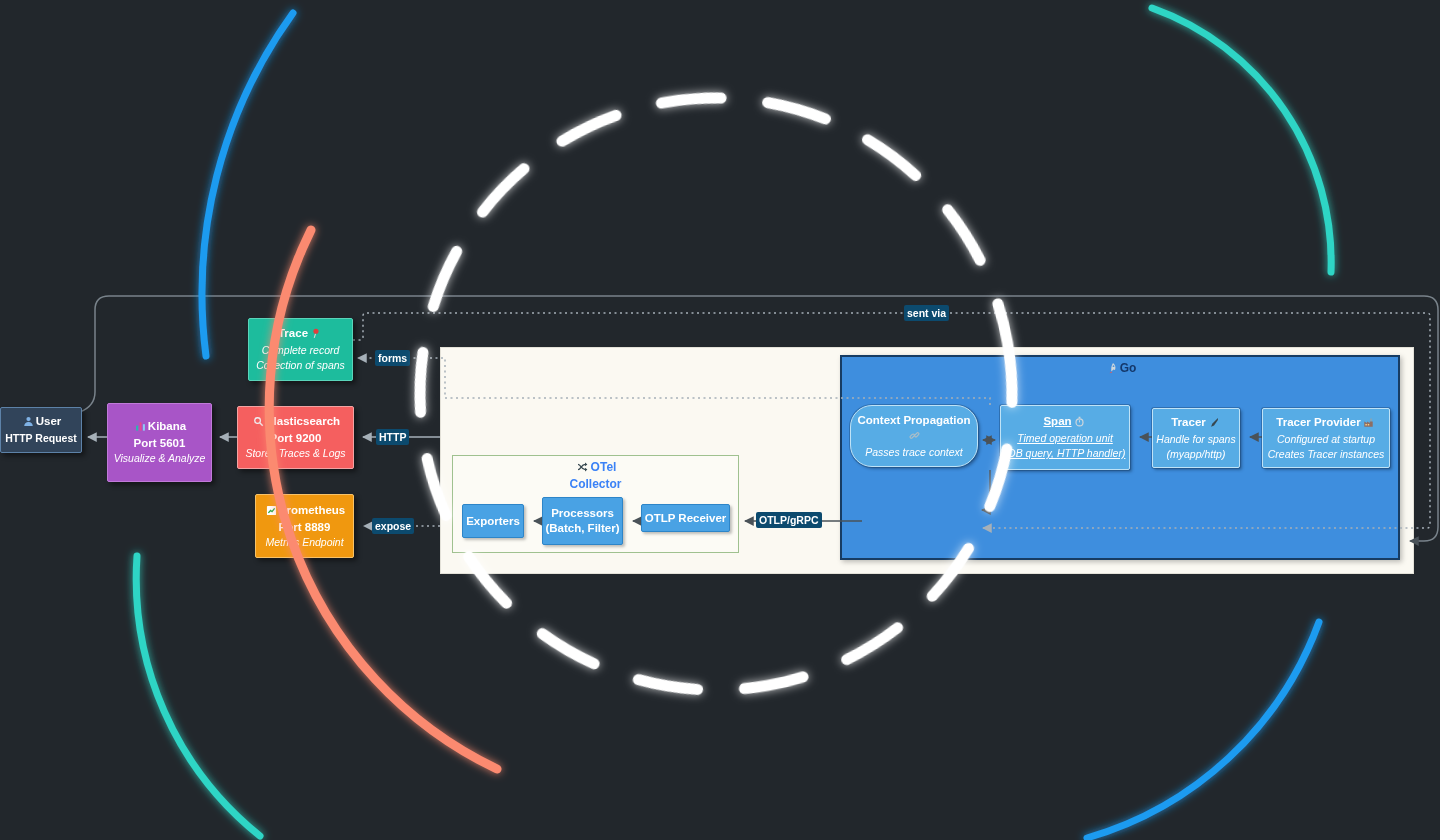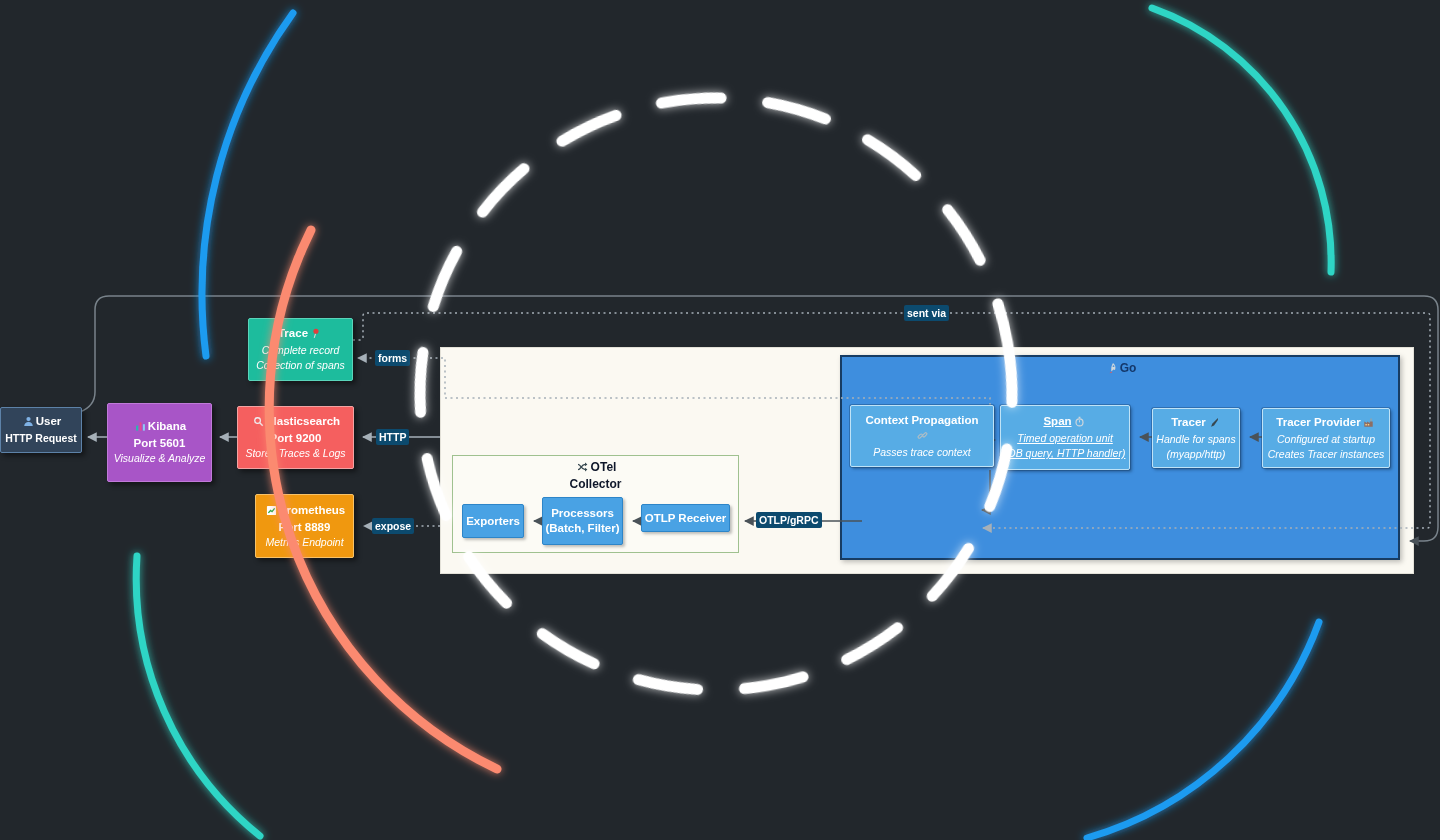--- a/index.html
+++ b/index.html
@@ -7,21 +7,21 @@
           font-family:"Liberation Sans","DejaVu Sans",sans-serif;}
   .layer{position:absolute;left:0;top:0;}
   
   .whitebox{position:absolute;left:440px;top:347px;width:972px;height:225px;background:#fbf9f2;
             border:1px solid #e3e1d8;z-index:1;}
   .collectorbox{position:absolute;left:452px;top:455px;width:285px;height:96px;background:#fcfbf5;
             border:1px solid #9fc18f;z-index:2;}
   .gobox{position:absolute;left:840px;top:355px;width:560px;height:205px;background:#3e8ede;
             border:2px solid #173c63;box-sizing:border-box;z-index:2;box-shadow:2px 2px 5px rgba(0,0,0,.25);}
   .sg-title{width:100%;text-align:center;font-weight:bold;font-size:12px;line-height:15px;padding-top:4px;}
-  .collectorbox .sg-title{color:#0f172a;}
+  .collectorbox .sg-title{color:#3b82f6;}
   .gobox .sg-title{color:#14386b;}
   
   .node{position:absolute;z-index:4;display:flex;flex-direction:column;justify-content:center;
         align-items:center;text-align:center;color:#fff;border-radius:2px;box-sizing:border-box;
         font-size:11px;line-height:15px;}
   .t{font-weight:bold;font-size:11.5px;}
   .i{font-style:italic;font-size:10.5px;}
   .n-user{left:0;top:407px;width:82px;height:46px;background:#31445a;border:1.5px solid #5d82a8;
           box-shadow:3px 3px 5px rgba(0,0,0,.45);font-size:10.5px;}
   .n-kibana{left:107px;top:403px;width:105px;height:79px;background:#a855c7;border:1.5px solid #c07ad9;
@@ -31,21 +31,21 @@
   .n-es{left:237px;top:406px;width:117px;height:63px;background:#f55f5f;border:1.5px solid #f1a3a3;
           box-shadow:3px 3px 5px rgba(0,0,0,.45);}
   .n-prom{left:255px;top:494px;width:99px;height:64px;background:#f0980f;border:1.5px solid #f7c269;
           box-shadow:3px 3px 5px rgba(0,0,0,.45);}
   .cnode{background:#49a2e4;border:1px solid #2d85c8;box-shadow:2px 2px 3px rgba(0,0,0,.25);}
   .n-exporters{left:462px;top:504px;width:62px;height:34px;}
   .n-processors{left:542px;top:497px;width:81px;height:48px;}
   .n-receiver{left:641px;top:504px;width:89px;height:28px;}
   .gnode{background:#57ace5;border:1px solid #bfe3f7;
          box-shadow:0 0 0 1px rgba(20,60,100,.35),2px 2px 3px rgba(15,45,80,.45);}
-  .n-cp{left:850px;top:405px;width:144px;height:62px;}
+  .n-cp{left:850px;top:405px;width:128px;height:62px;border-radius:22px;}
   .n-span{left:1000px;top:405px;width:130px;height:65px;text-decoration:underline;}
   .n-tracer{left:1152px;top:408px;width:88px;height:60px;}
   .n-tp{left:1262px;top:408px;width:128px;height:60px;}
   .n-exporter{left:862px;top:488px;width:113px;height:65px;}
   
   .chip{position:absolute;z-index:4;background:#0c4a6e;color:#fff;font-weight:bold;font-size:10.5px;
         line-height:14px;padding:1px 3px;border-radius:2px;}
   .c-forms{left:375px;top:350px;}
   .c-http{left:376px;top:429px;}
   .c-expose{left:372px;top:518px;}

